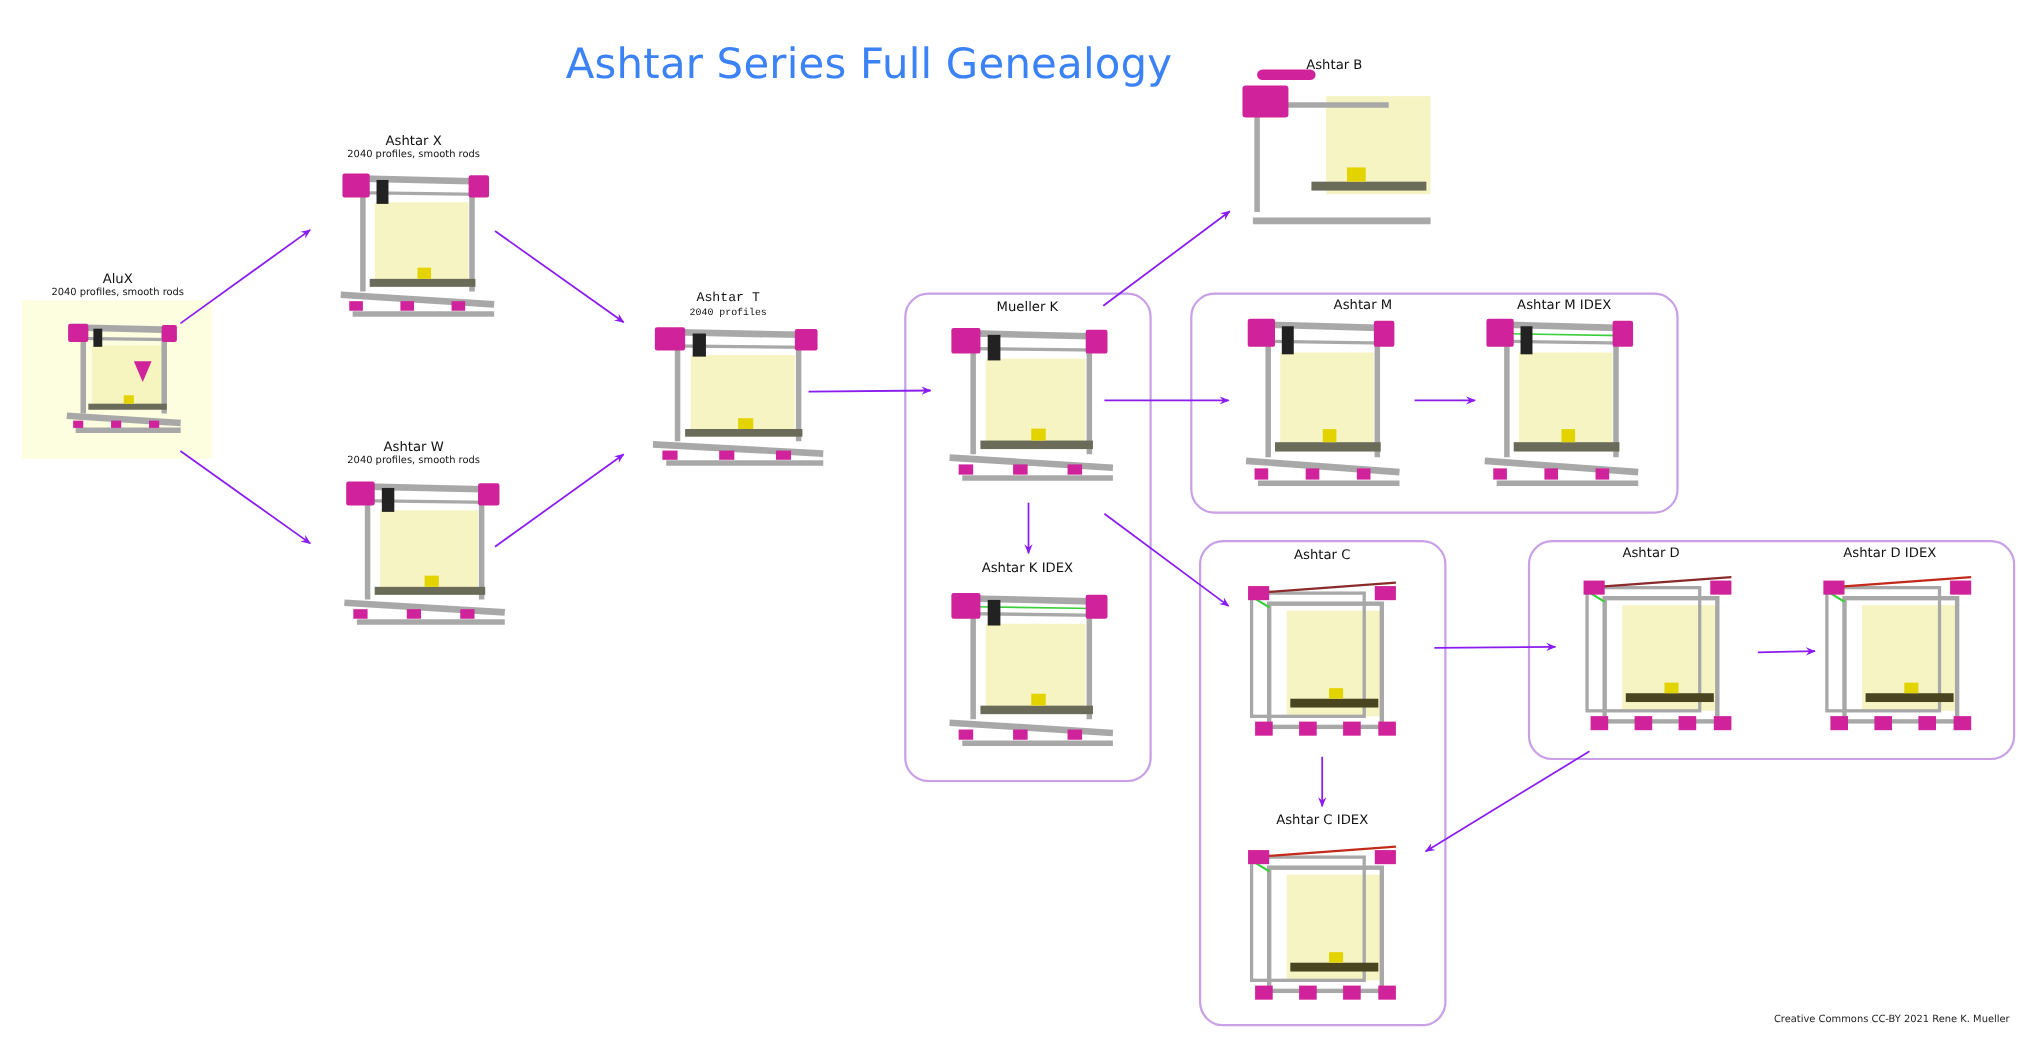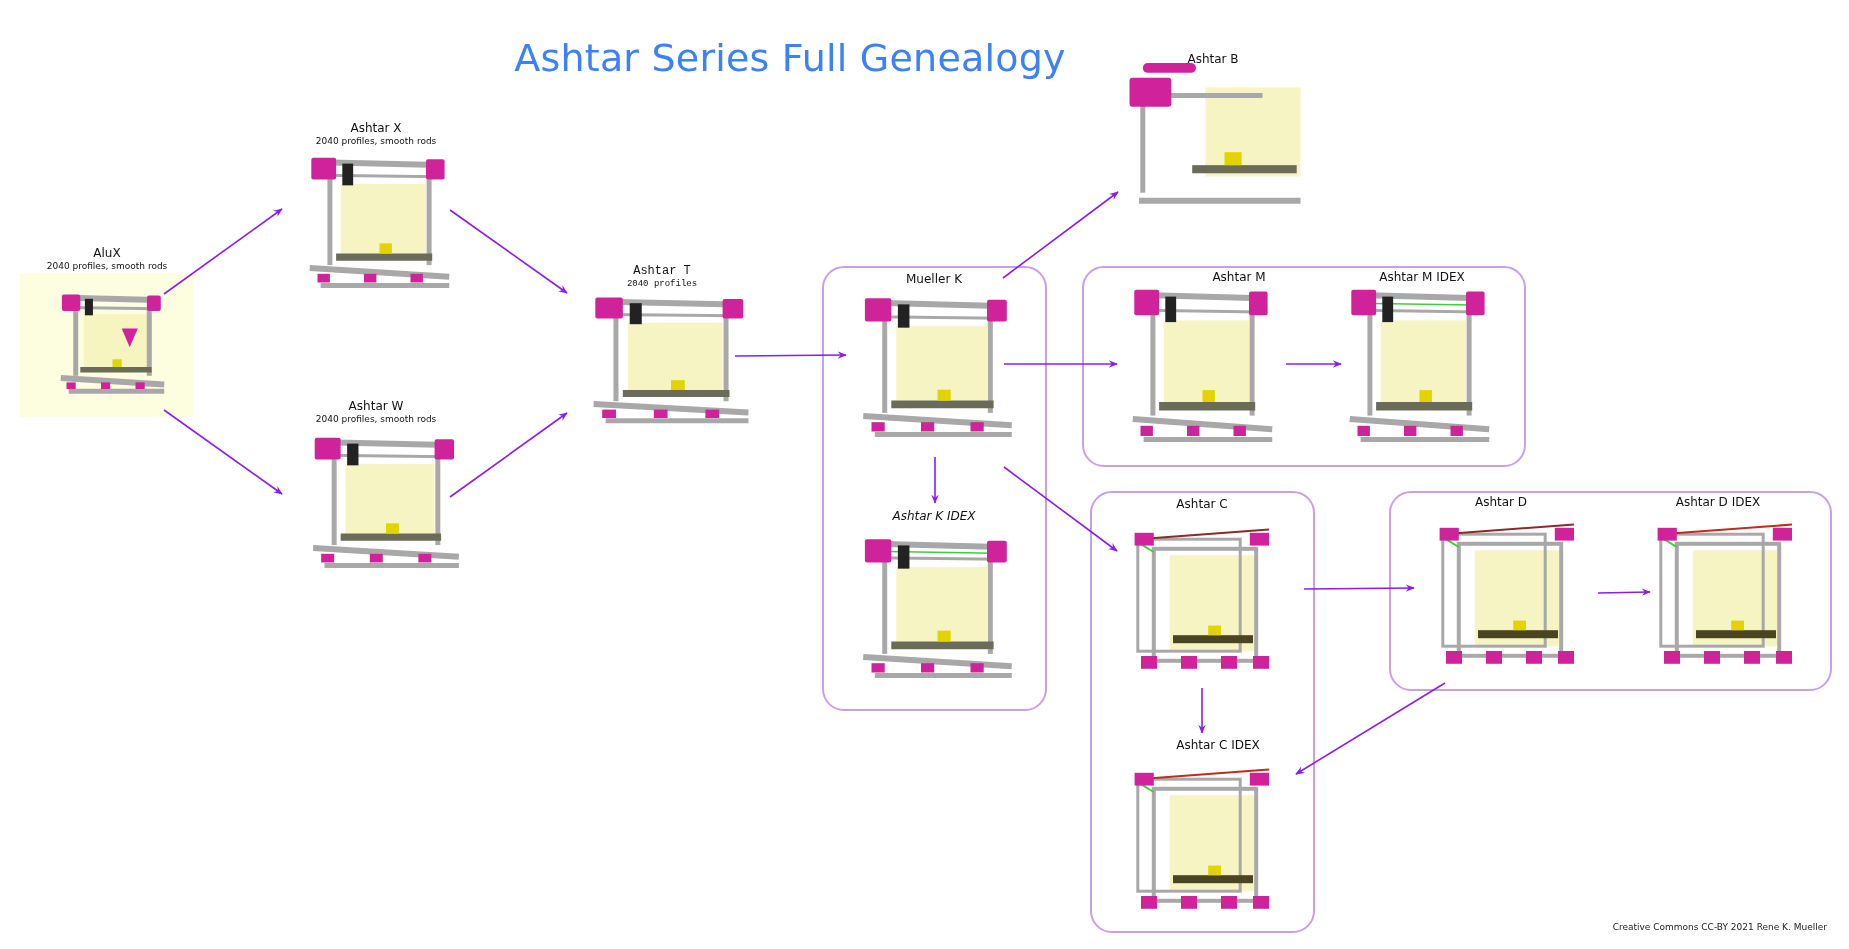--- a/index.html
+++ b/index.html
@@ -40,36 +40,36 @@
   <div class="name">Ashtar W</div>
   <div class="sub">2040 profiles, smooth rods</div>
 </div>
 <div class="lbl" style="left:662px;top:264px;font-family:Liberation Mono, monospace;">
   <div class="name">Ashtar T</div>
   <div class="sub">2040 profiles</div>
 </div>
 <div class="lbl" style="left:934px;top:272px;">
   <div class="name">Mueller K</div>
 </div>
-<div class="lbl" style="left:934px;top:509px;font-style:italic;">
+<div class="lbl" style="left:934px;top:509px;">
   <div class="name">Ashtar K IDEX</div>
 </div>
 <div class="lbl" style="left:1213px;top:40px;margin-top:12px;">
   <div class="name">Ashtar B</div>
 </div>
 <div class="lbl" style="left:1203px;top:270px;margin-left:36px;">
   <div class="name">Ashtar M</div>
 </div>
 <div class="lbl" style="left:1422px;top:270px;">
   <div class="name">Ashtar M IDEX</div>
 </div>
 <div class="lbl" style="left:1202px;top:497px;">
   <div class="name">Ashtar C</div>
 </div>
-<div class="lbl" style="left:1202px;top:738px;margin-left:16px;">
+<div class="lbl" style="left:1202px;top:738px;">
   <div class="name">Ashtar C IDEX</div>
 </div>
 <div class="lbl" style="left:1501px;top:495px;">
   <div class="name">Ashtar D</div>
 </div>
 <div class="lbl" style="left:1718px;top:495px;">
   <div class="name">Ashtar D IDEX</div>
 </div>
 
 <svg class="printer" style="left:55px;top:290px;" width="115" height="110">

